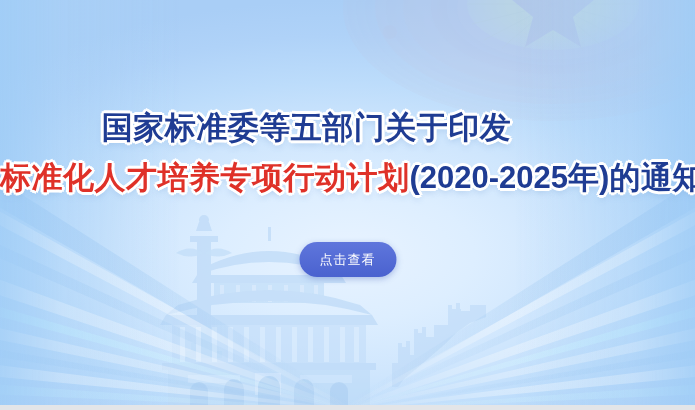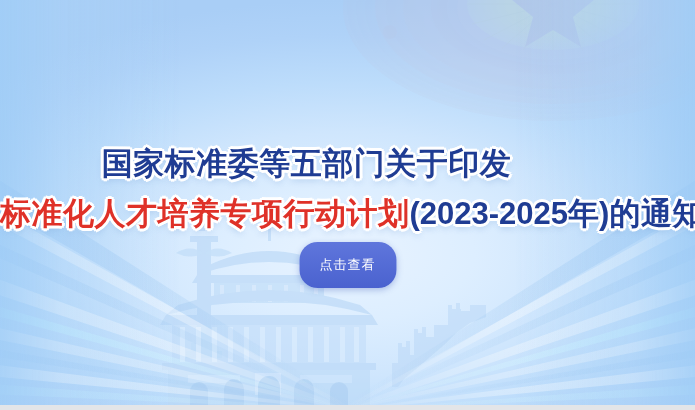--- a/index.html
+++ b/index.html
@@ -81,21 +81,20 @@
   }
 
   
   #headline {
     position: absolute;
     left: 0; top: 112px;
     width: 613px;
     text-align: center;
     z-index: 6;
     line-height: 1.0;
-    margin-top: 36px;
   }
 
   .title-line {
     display: block;
     white-space: nowrap;
     font-weight: bold;
     letter-spacing: 0.5px;
     
     text-shadow:
       -2px -2px 0 #ffffff,  2px -2px 0 #ffffff,
@@ -134,21 +133,21 @@
   }
 
   
   #cta-button {
     position: absolute;
     left: 50%;
     top: 242px;
     transform: translateX(-50%);
     z-index: 7;
     width: 97px;
-    height: 46px;
+    height: 35px;
     border: none;
     border-radius: 18px;
     background: linear-gradient(180deg, #5f76dc 0%, #4a62cf 100%);
     box-shadow: 0 2px 6px rgba(60,88,180,0.35);
     color: #ffffff;
     font-size: 13px;
     font-family: "Liberation Sans", "DejaVu Sans", sans-serif;
     letter-spacing: 1px;
     cursor: pointer;
     display: flex;
@@ -376,21 +375,21 @@
         <path d="M705 204 L705 214 L348 230 L348 230 Z" fill="url(#cyanR)" opacity="0.6"></path>
       </g>
     </svg>
   </div>
 
   <div id="edge-shade"></div>
 
   <div id="headline">
     <span class="title-line" id="title-line-1">国家标准委等五部门关于印发</span>
     <span class="title-line" id="title-line-2">
-      <span id="title-emph">标准化人才培养专项行动计划</span><span id="title-years">(2023-2025年)</span><span id="title-tail">的通知</span>
+      <span id="title-emph">标准化人才培养专项行动计划</span><span id="title-years">(2020-2025年)</span><span id="title-tail">的通知</span>
     </span>
   </div>
 
   <button id="cta-button">点击查看</button>
 
   <div id="footer-strip"></div>
 
 </div>
 
 </body></html>

